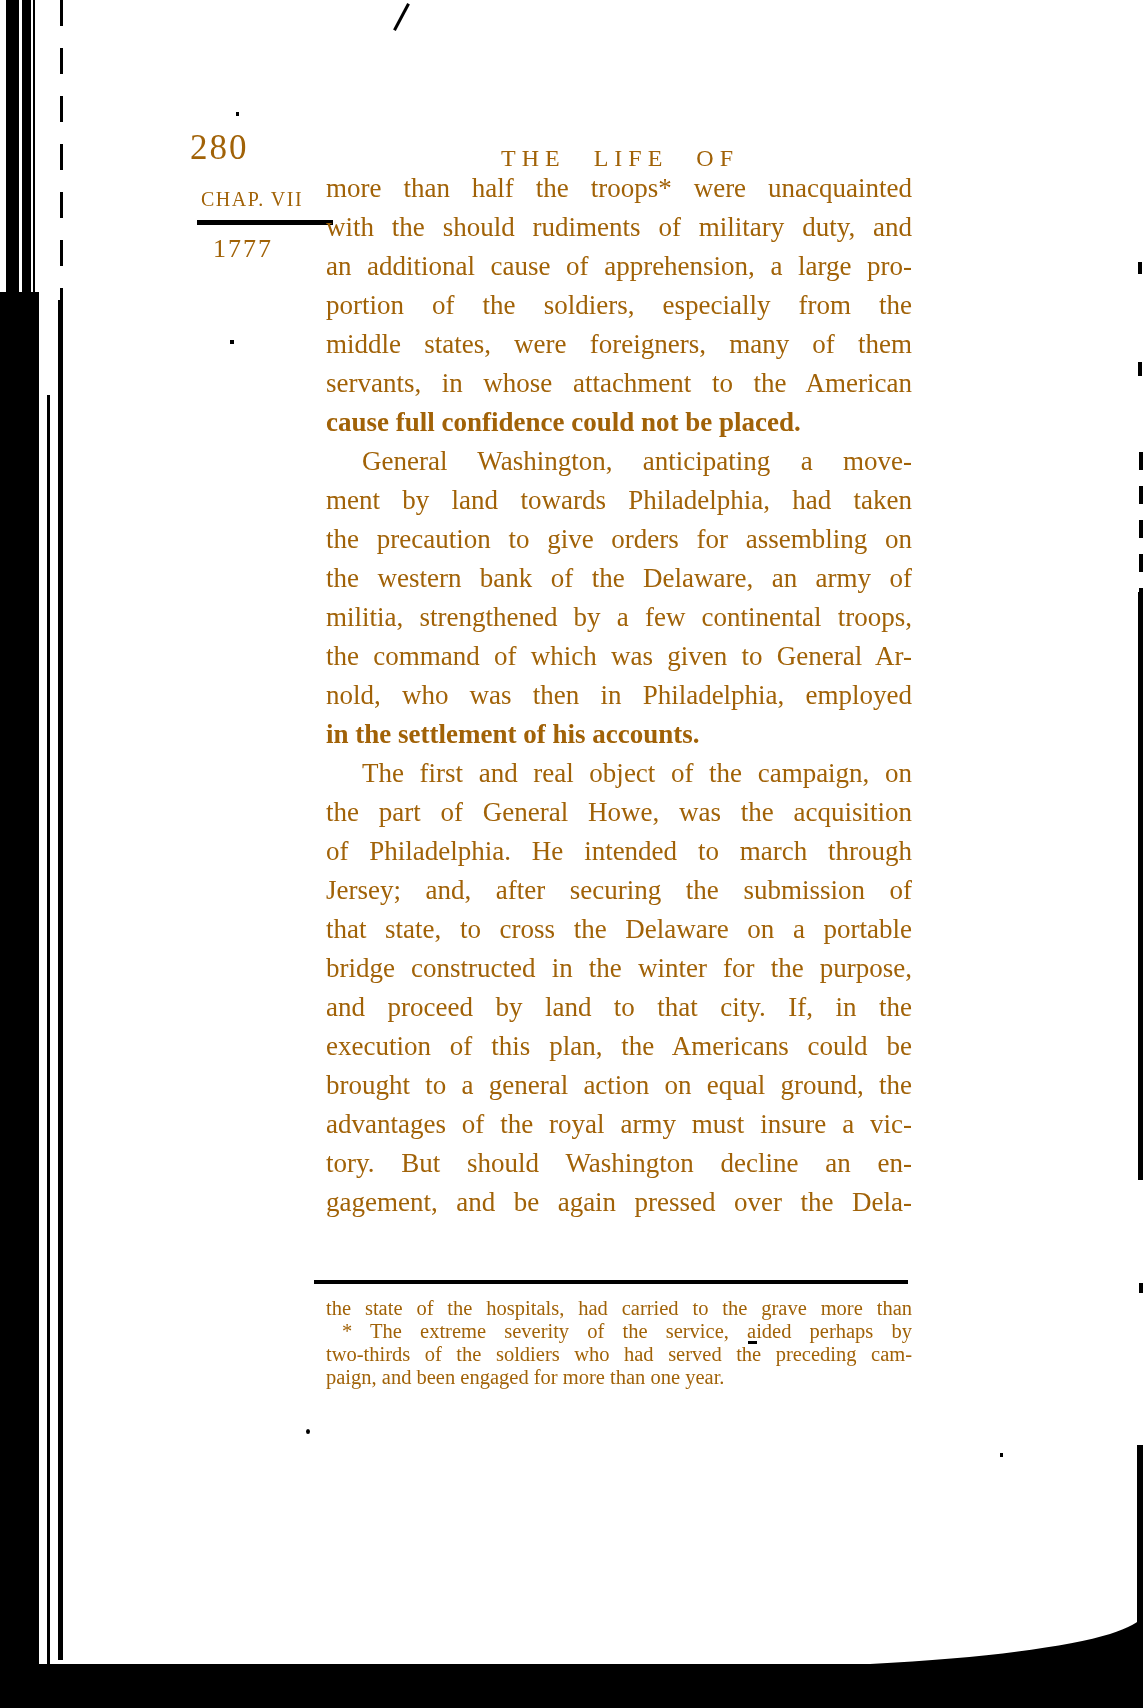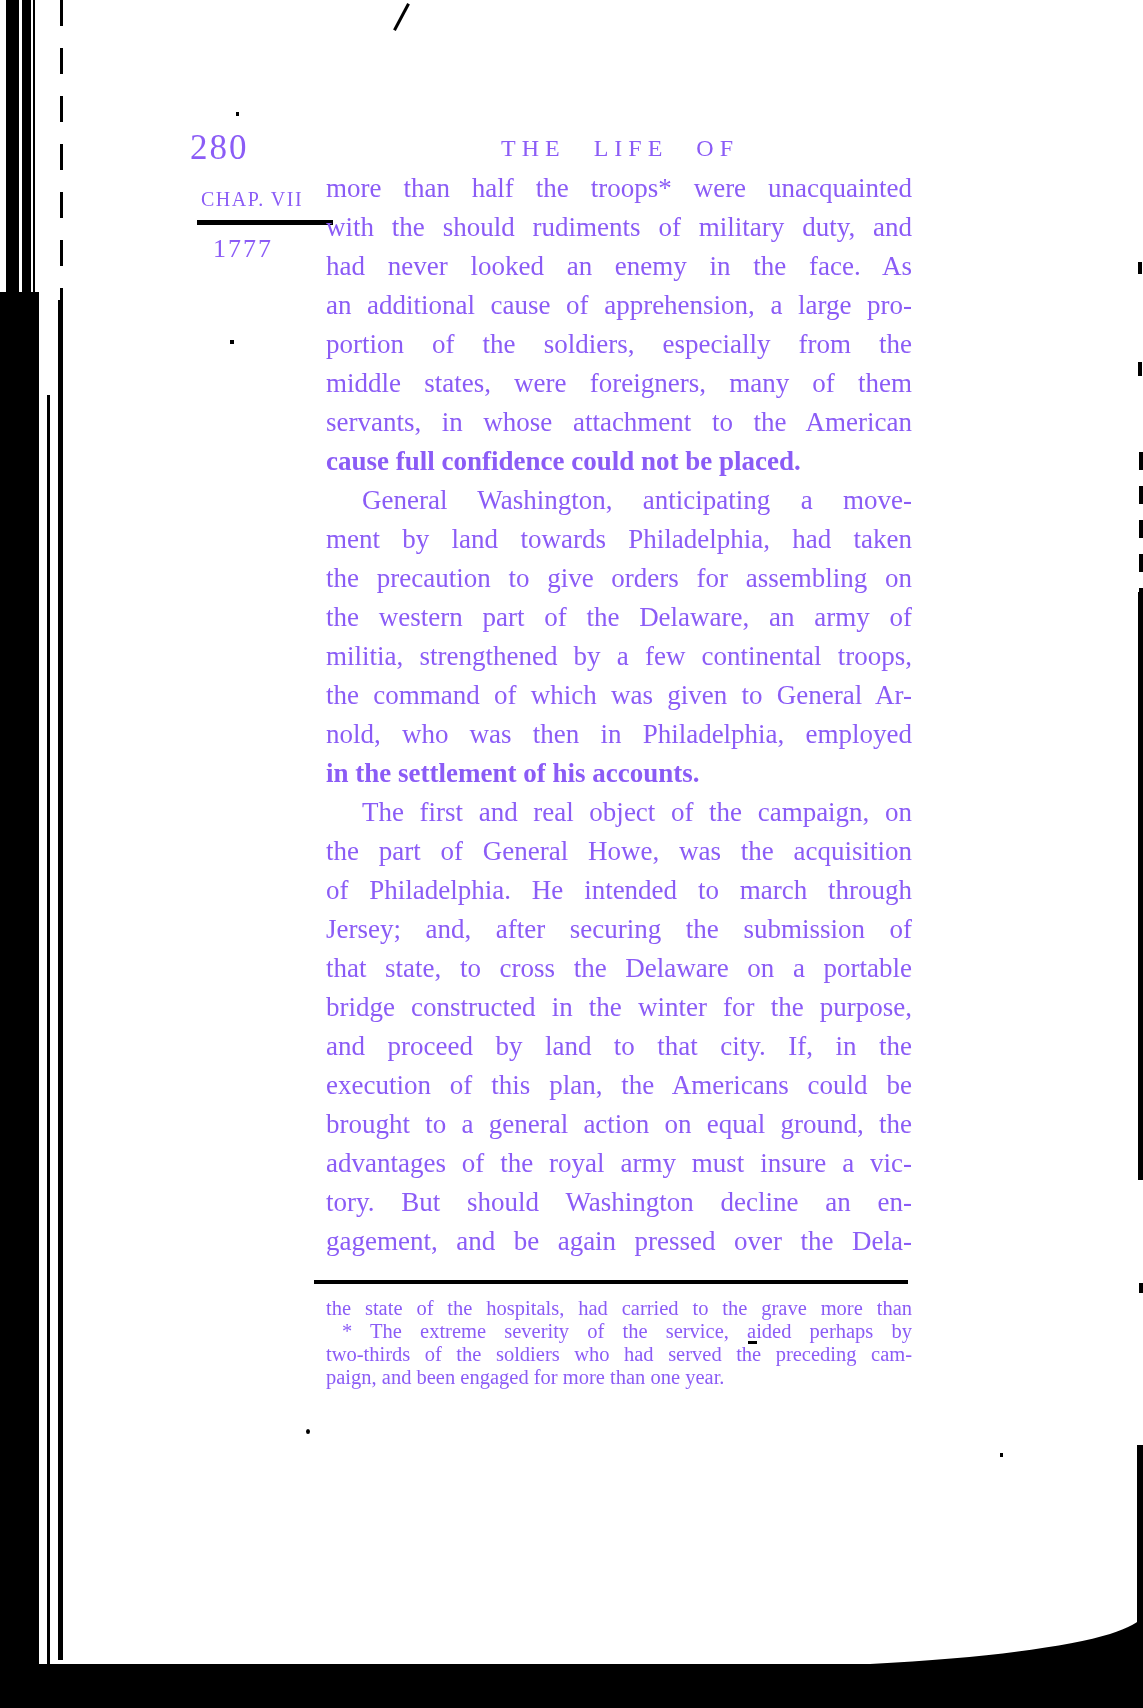--- a/index.html
+++ b/index.html
@@ -3,32 +3,32 @@
 <meta charset="utf-8">
 <style>
   html,body { margin:0; padding:0; background:#777; }
   .page {
     position: relative;
     width: 1143px;
     height: 1708px;
     background: #ffffff;
     overflow: hidden;
     font-family: "Liberation Serif", "DejaVu Serif", serif;
-    color: #8b5cf6;
+    color: #a16207;
   }
   .abs { position: absolute; }
   .ink { background: #000000; }
 
   
   .page-number {
     position: absolute; left: 190px; top: 130px;
     font-size: 35px; line-height: 1; letter-spacing: 2px;
   }
   .running-title {
-    position: absolute; left: 420px; top: 136px; width: 400px;
+    position: absolute; left: 420px; top: 146px; width: 400px;
     text-align: center; font-size: 24px; line-height: 1;
     letter-spacing: 6px; word-spacing: 16px;
   }
 
   
   .chapter-label {
     position: absolute; left: 201px; top: 189px;
     font-size: 20px; line-height: 1; letter-spacing: 1.5px;
   }
   .chapter-rule { position: absolute; left: 197px; top: 220px; width: 136px; height: 5px; background:#000; }
@@ -97,30 +97,29 @@
   <div class="page-number">280</div>
   <div class="running-title">THE LIFE OF</div>
 
   <div class="chapter-label">CHAP. VII</div>
   <div class="chapter-rule"></div>
   <div class="year-label">1777</div>
 
   <div class="body-text">
     <div class="line">more than half the troops* were unacquainted</div>
     <div class="line">with the should rudiments of military duty, and</div>
-    <div class="line">had never looked an enemy in the face.  As</div>
     <div class="line">an additional cause of apprehension, a large pro-</div>
     <div class="line">portion of the soldiers, especially from the</div>
     <div class="line">middle states, were foreigners, many of them</div>
     <div class="line">servants, in whose attachment to the American</div>
     <div class="line end">cause full confidence could not be placed.</div>
     <div class="line indent">General Washington, anticipating a move-</div>
     <div class="line">ment by land towards Philadelphia, had taken</div>
     <div class="line">the precaution to give orders for assembling on</div>
-    <div class="line">the western part of the Delaware, an army of</div>
+    <div class="line">the western bank of the Delaware, an army of</div>
     <div class="line">militia, strengthened by a few continental troops,</div>
     <div class="line">the command of which was given to General Ar-</div>
     <div class="line">nold, who was then in Philadelphia, employed</div>
     <div class="line end">in the settlement of his accounts.</div>
     <div class="line indent">The first and real object of the campaign, on</div>
     <div class="line">the part of General Howe, was the acquisition</div>
     <div class="line">of Philadelphia.  He intended to march through</div>
     <div class="line">Jersey; and, after securing the submission of</div>
     <div class="line">that state, to cross the Delaware on a portable</div>
     <div class="line">bridge constructed in the winter for the purpose,</div>

